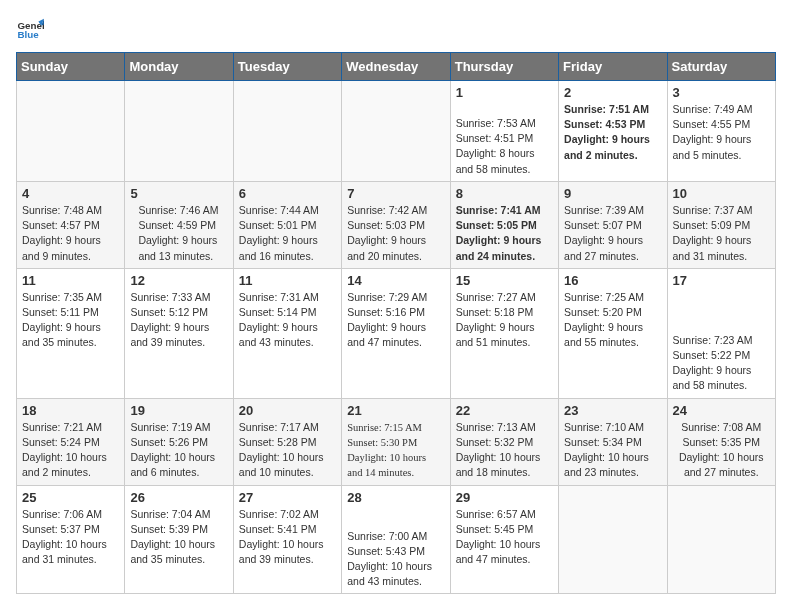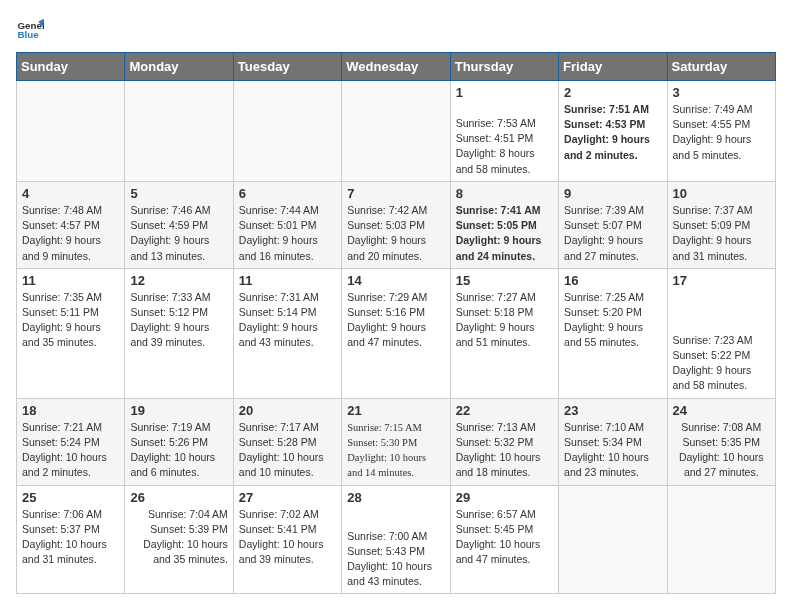--- a/index.html
+++ b/index.html
@@ -143,21 +143,21 @@
       <tr>
         <td>
           <div class="day-num">4</div>
           <div class="day-info" style="white-space: pre-line;">Sunrise: 7:48 AM
 Sunset: 4:57 PM
 Daylight: 9 hours
 and 9 minutes.</div>
         </td>
         <td>
           <div class="day-num">5</div>
-          <div class="day-info" style="white-space: pre-line;">Sunrise: 7:46 AM
+          <div class="day-info" style="white-space: pre-line; margin-left: 8px;">Sunrise: 7:46 AM
 Sunset: 4:59 PM
 Daylight: 9 hours
 and 13 minutes.</div>
         </td>
         <td>
           <div class="day-num">6</div>
           <div class="day-info" style="white-space: pre-line;">Sunrise: 7:44 AM
 Sunset: 5:01 PM
 Daylight: 9 hours
 and 16 minutes.</div>
@@ -296,21 +296,21 @@
       <tr>
         <td>
           <div class="day-num">25</div>
           <div class="day-info" style="white-space: pre-line;">Sunrise: 7:06 AM
 Sunset: 5:37 PM
 Daylight: 10 hours
 and 31 minutes.</div>
         </td>
         <td>
           <div class="day-num">26</div>
-          <div class="day-info" style="white-space: pre-line; text-align: right;">Sunrise: 7:04 AM
+          <div class="day-info" style="white-space: pre-line;">Sunrise: 7:04 AM
 Sunset: 5:39 PM
 Daylight: 10 hours
 and 35 minutes.</div>
         </td>
         <td>
           <div class="day-num">27</div>
           <div class="day-info" style="white-space: pre-line;">Sunrise: 7:02 AM
 Sunset: 5:41 PM
 Daylight: 10 hours
 and 39 minutes.</div>

